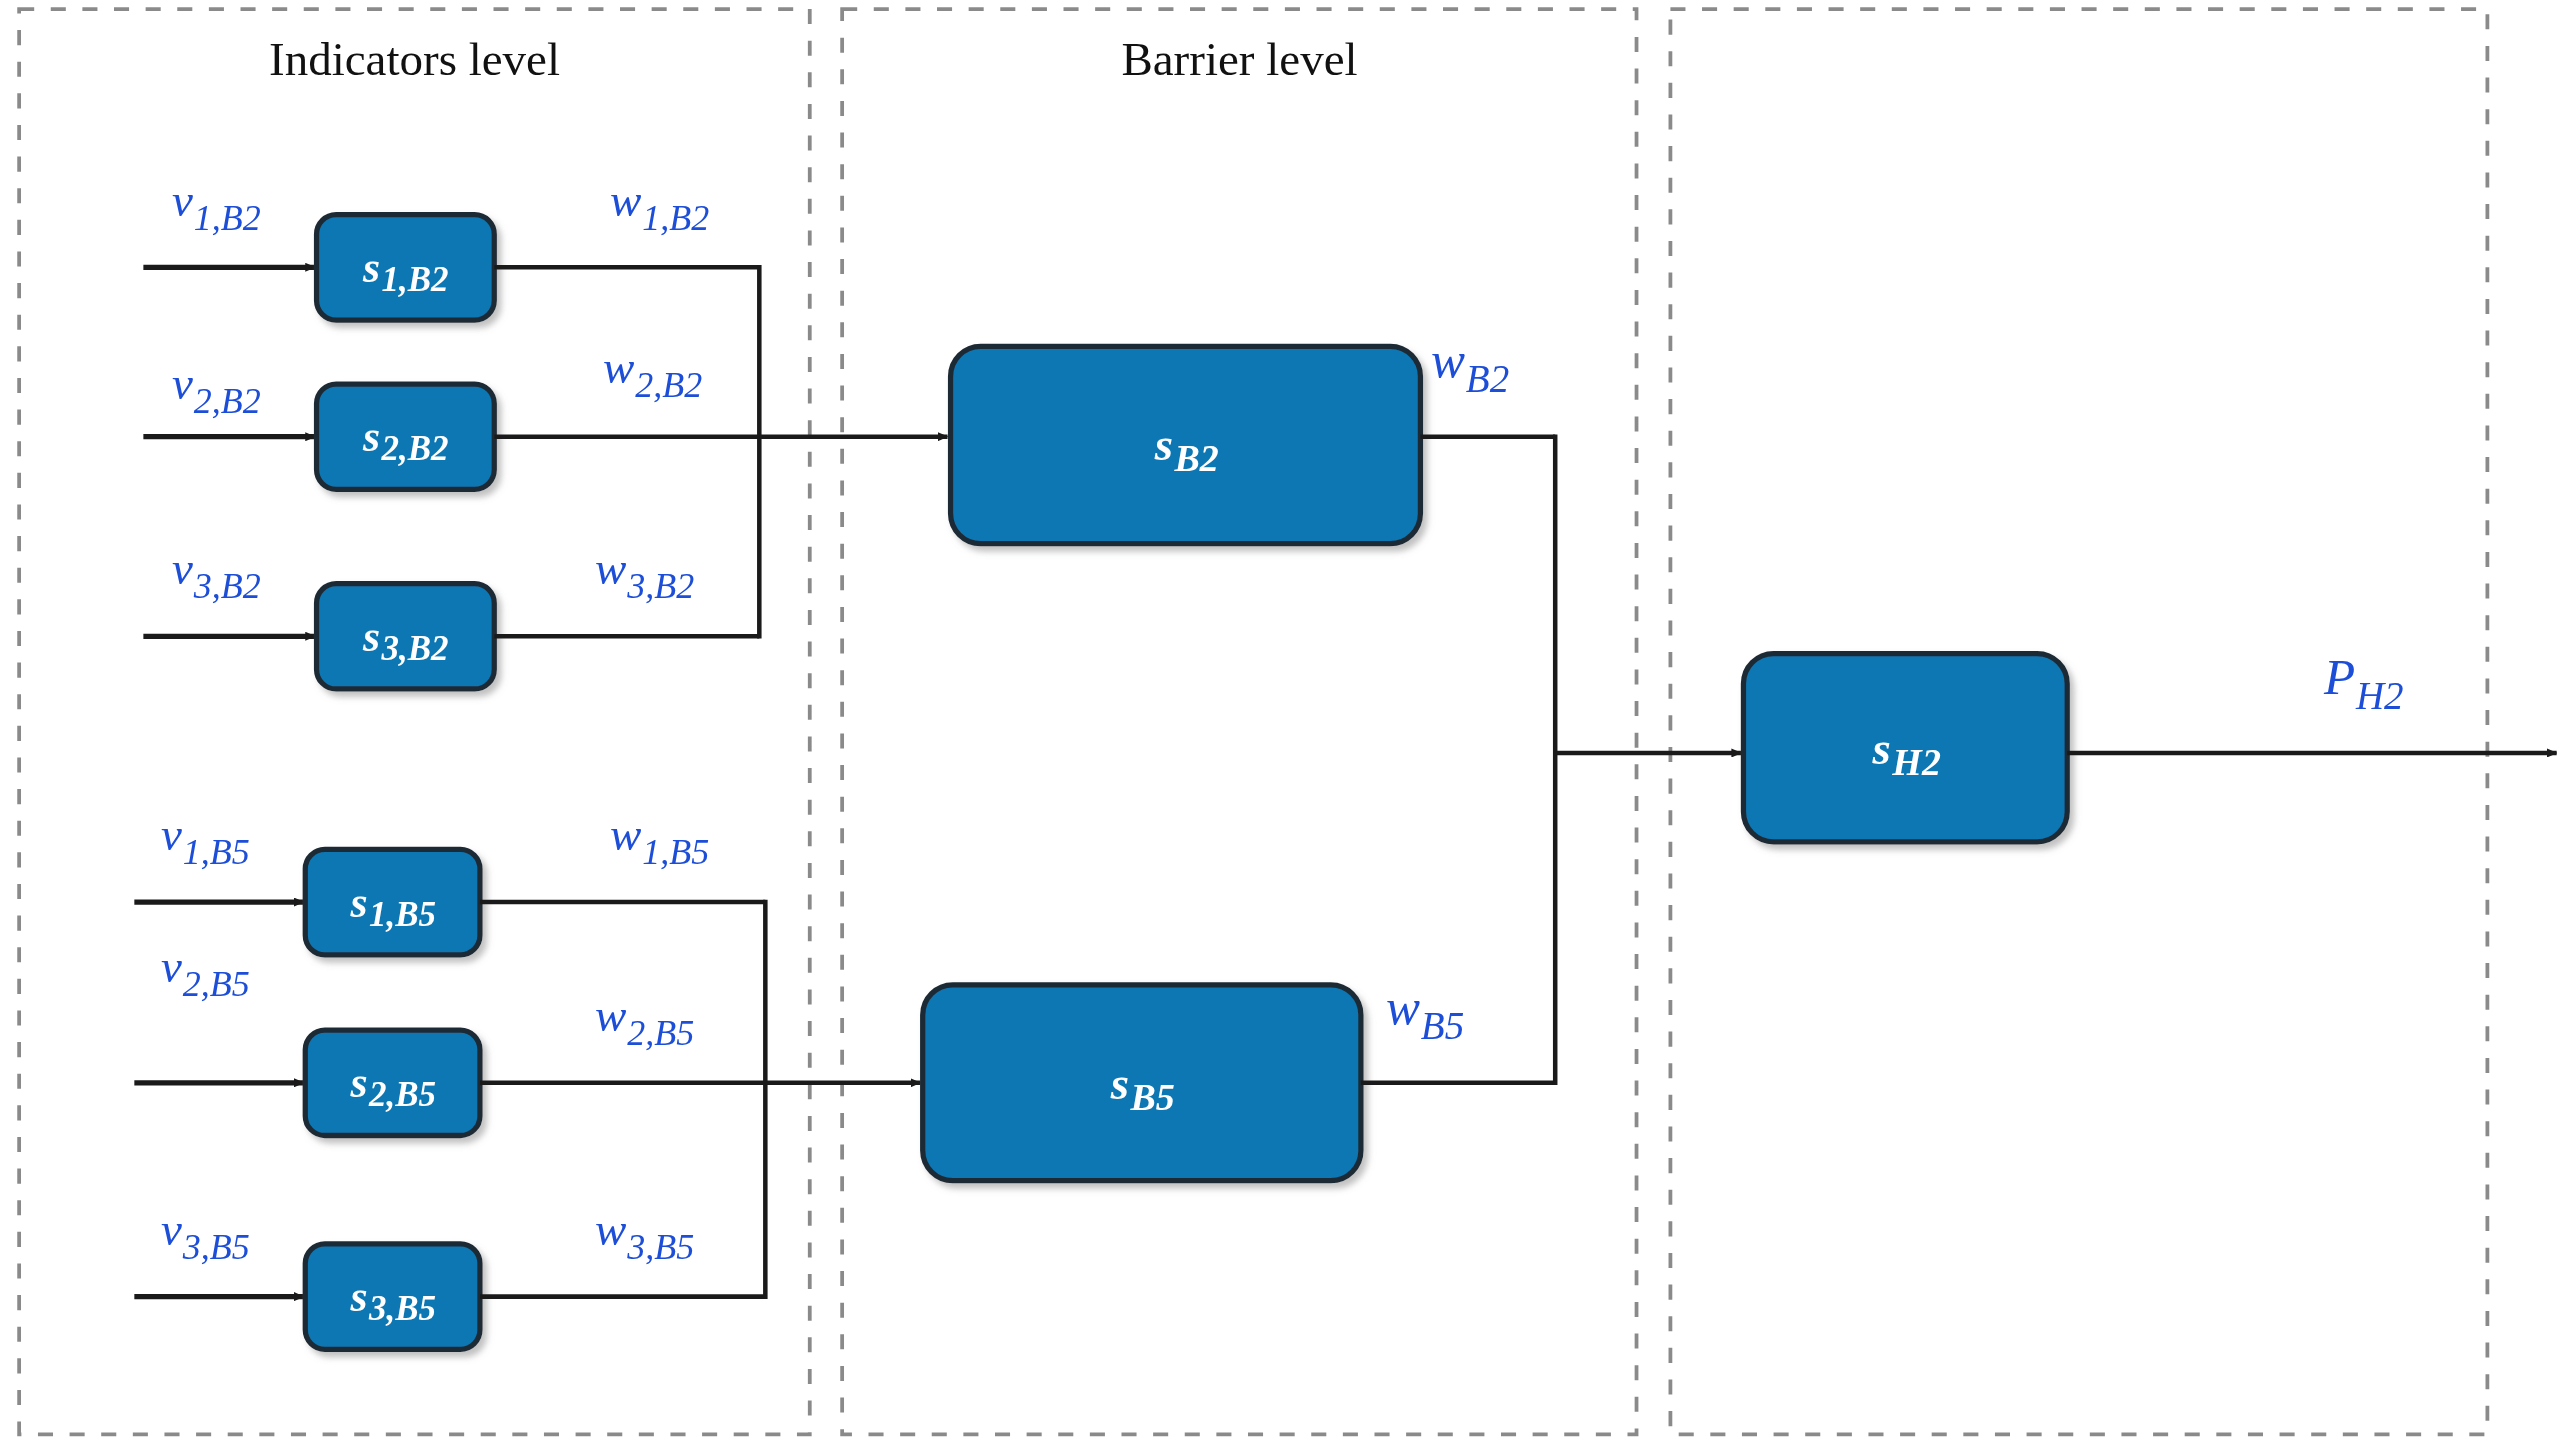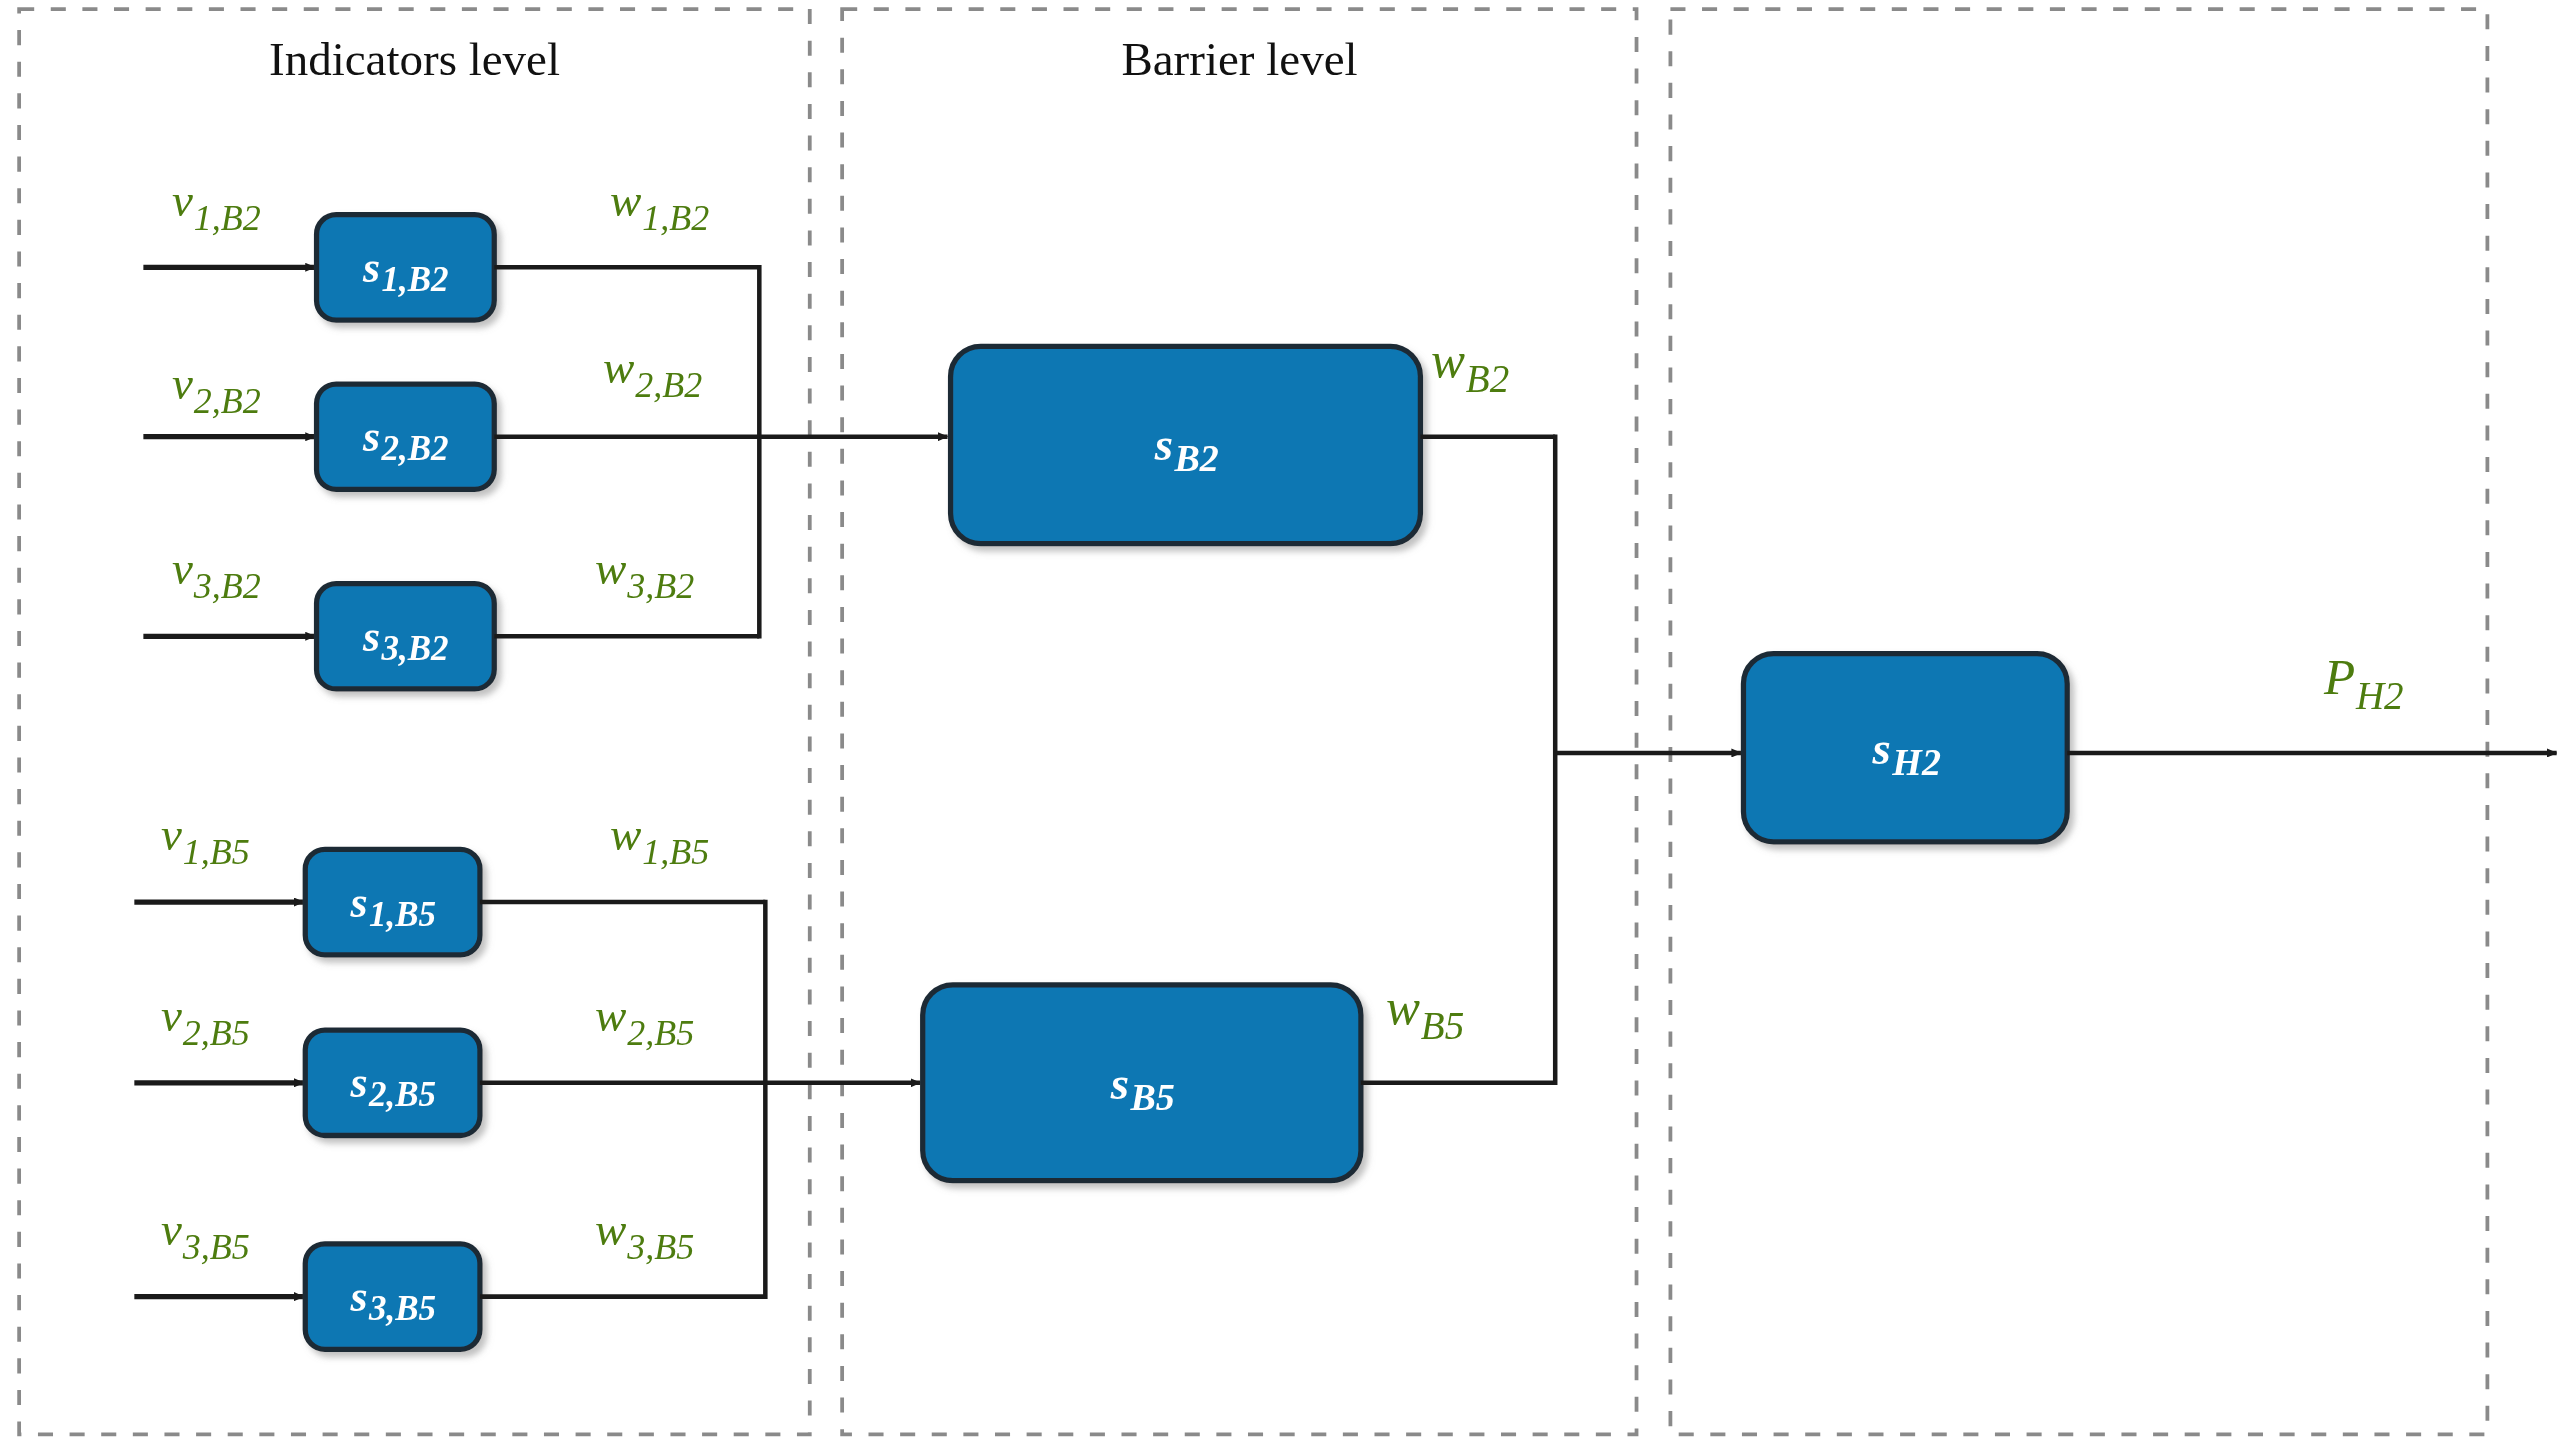--- a/index.html
+++ b/index.html
@@ -43,21 +43,21 @@
     font-family: "Liberation Serif", "DejaVu Serif", serif;
     pointer-events: none;
     white-space: nowrap;
   }
   .node-label .base { font-size: 44px; line-height: 1; }
   .node-label .sub  { font-size: 35px; line-height: 1; position: relative; top: 12px; left: 1.5px; }
   .node-label.big .base { font-size: 47px; }
   .node-label.big .sub  { font-size: 38px; top: 13.6px; }
   .edge-label {
     position: absolute;
-    color: #4d7c0f;
+    color: #1d4ed8;
     font-style: italic;
     font-family: "Liberation Serif", "DejaVu Serif", serif;
     white-space: nowrap;
   }
   .edge-label .base { font-size: 47px; }
   .edge-label .sub  { font-size: 36px; position: relative; top: 13.6px; left: 0.8px; }
   .edge-label.lg .base { font-size: 51px; }
   .edge-label.lg .sub  { font-size: 39px; top: 15px; }
 </style>
 </head>
@@ -167,21 +167,21 @@
   <div class="edge-label" style="left:172px; top:340px;margin-top:16px;">
     <span class="base">v</span><span class="sub">2,B2</span>
   </div>
   <div class="edge-label" style="left:172px; top:541px;text-align:center;">
     <span class="base">v</span><span class="sub">3,B2</span>
   </div>
 
   <div class="edge-label" style="left:161px; top:807px;">
     <span class="base">v</span><span class="sub">1,B5</span>
   </div>
-  <div class="edge-label" style="left:161px; top:988px;">
+  <div class="edge-label" style="left:161px; top:939px;">
     <span class="base">v</span><span class="sub">2,B5</span>
   </div>
   <div class="edge-label" style="left:161px; top:1202px;">
     <span class="base">v</span><span class="sub">3,B5</span>
   </div>
 
   <div class="edge-label" style="left:610px; top:173px;">
     <span class="base">w</span><span class="sub">1,B2</span>
   </div>
   <div class="edge-label" style="left:603px; top:340px;">

